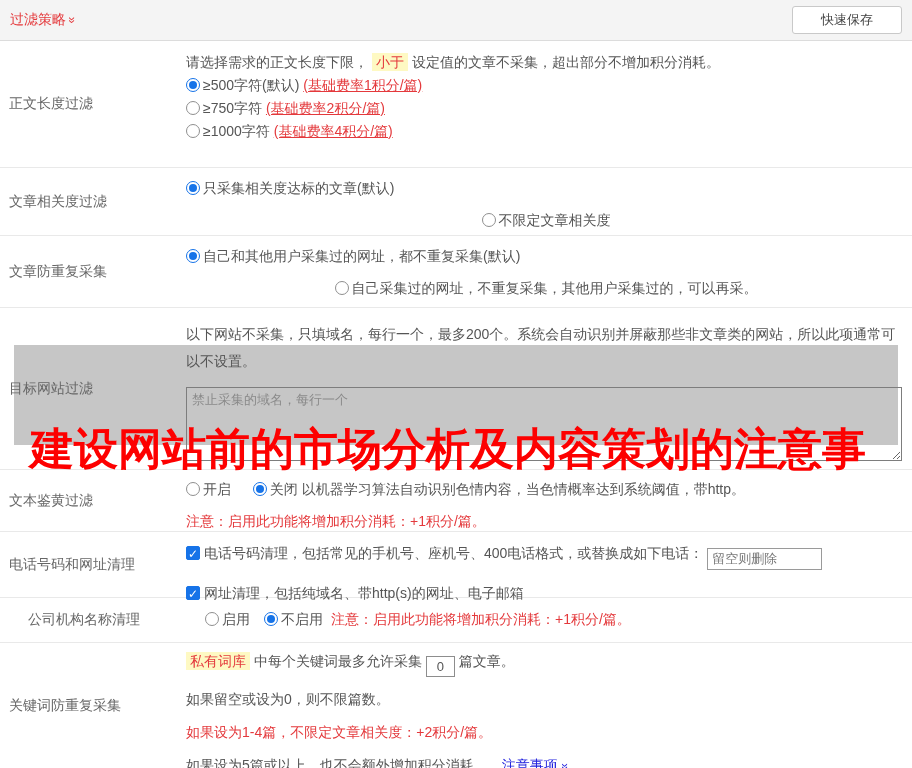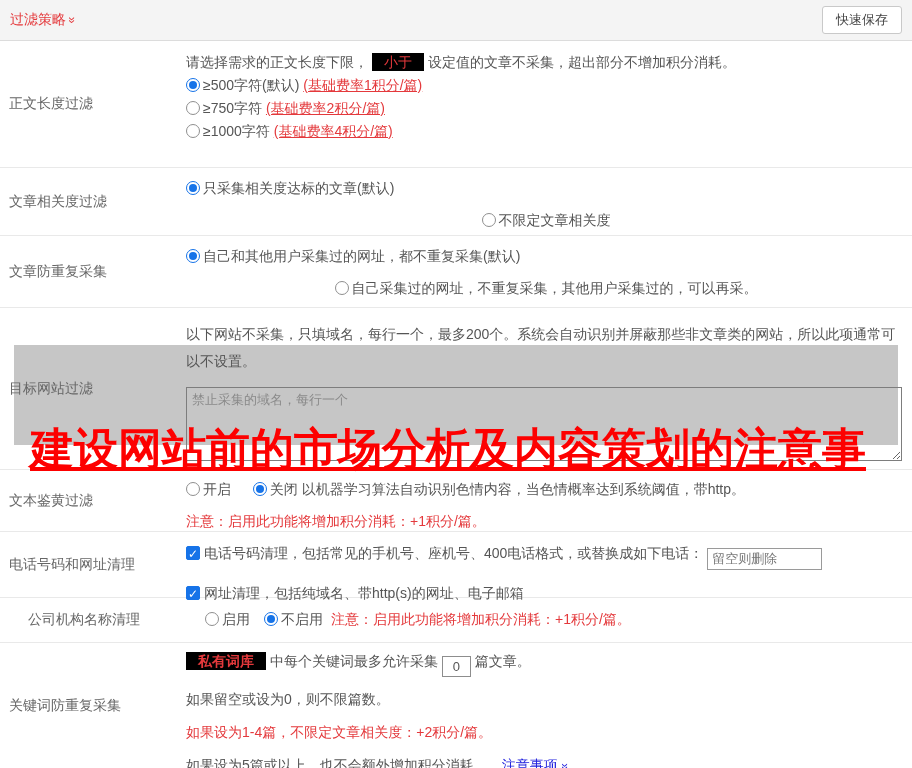--- a/index.html
+++ b/index.html
@@ -5,34 +5,34 @@
   * { margin:0; padding:0; box-sizing:border-box; }
   html,body { width:912px; height:768px; background:#fff; font-family:"Liberation Sans","DejaVu Sans",sans-serif; }
   .page { position:relative; width:912px; height:768px; overflow:hidden; font-size:14px; color:#555; }
 
   
   .topbar { height:41px; background:#f4f4f4; border-bottom:1px solid #dcdcdc; display:flex; align-items:center; justify-content:space-between; padding:0 10px; }
   .topbar-title { color:#e4393c; font-size:14px; cursor:pointer; }
   .chev { display:inline-block; transform:rotate(90deg); font-size:12px; margin-left:3px; }
   .chev.red { color:#e4393c; }
   .chev.blue { color:#2222dd; }
-  .save-btn { background:#fff; border:1px solid #c9c9c9; border-radius:3px; padding:4px 13px; font-size:13px; color:#444; cursor:pointer; font-family:Liberation Serif, serif; }
+  .save-btn { background:#fff; border:1px solid #c9c9c9; border-radius:3px; padding:4px 28px; font-size:13px; color:#444; cursor:pointer; font-family:Liberation Serif, serif; }
 
   
   .row { display:flex; border-bottom:1px solid #e9e9e9; }
   .row-label { width:186px; padding-left:9px; display:flex; align-items:center; color:#666; font-size:14px; flex-shrink:0; }
   .row-content { flex:1; padding-right:6px; color:#555; }
   .r1 { height:127px; } .r2 { height:68px; } .r3 { height:72px; }
   .r4 { height:162px; } .r5 { height:62px; } .r6 { height:66px; }
   .r7 { height:45px;padding-left:19px; } .r8 { height:125px; border-bottom:none; }
 
   .line { line-height:20px; }
   .red { color:#e4393c; }
   .u { text-decoration:underline; }
-  .badge { background:#000000; color:#e4393c; padding:1px 12px; margin:0 4px; }
+  .badge { background:#fef9c3; color:#e4393c; padding:1px 4px; margin:0 4px; }
 
   
   .radio { display:inline-block; width:14px; height:14px; border-radius:50%; border:1px solid #8f8f8f; background:#fff; vertical-align:-2px; margin-right:3px; position:relative; cursor:pointer; }
   .radio.checked { border-color:#1673e8; }
   .radio.checked::after { content:''; position:absolute; left:2px; top:2px; right:2px; bottom:2px; border-radius:50%; background:#1673e8; }
 
   
   .checkbox { display:inline-block; width:14px; height:14px; border-radius:2px; border:1px solid #1673e8; background:#1673e8; vertical-align:-2px; margin-right:4px; position:relative; cursor:pointer; }
   .checkbox::after { content:'✓'; position:absolute; left:1px; top:-3px; color:#fff; font-size:12px; font-weight:bold; }
 
@@ -44,21 +44,21 @@
   .r2 .opt, .r3 .opt { margin-top:0; line-height:20px; }
   .r2 .opt + .opt, .r3 .opt + .opt { margin-top:12px;text-align:center; }
 
   
   .r4 .row-label, .r4 .row-content { position:relative; z-index:2; }
   .r4 .row-content { padding-top:13px; }
   .r4 .desc { line-height:27px; }
   .site-textarea { width:716px; height:74px; margin-top:12px; background:transparent; border:1px solid #7d7d7d; resize:both; font-family:inherit; font-size:13px; color:#555; padding:3px 5px; }
   .site-textarea::placeholder { color:#8a8a8a; opacity:1; }
   .gray-overlay { position:absolute; left:14px; top:345px; width:884px; height:100px; background:#c6c6c6; z-index:1; }
-  .big-red { position:absolute; left:30px; top:420px; z-index:3; font-size:44px; font-weight:bold; color:#fd0000; white-space:nowrap; letter-spacing:0px;text-decoration:underline; }
+  .big-red { position:absolute; left:30px; top:420px; z-index:3; font-size:44px; font-weight:bold; color:#fd0000; white-space:nowrap; letter-spacing:0px; }
 
   
   .r5 .row-content { padding-top:9px; }
   .r5 .note { margin-top:12px; }
   .gap { display:inline-block; width:14px; }
 
   
   .r6 .row-content { padding-top:11px; }
   .r6 .line2 { margin-top:13px; }
   .phone-input { width:115px; height:22px; border:1px solid #9a9a9a; font-size:13px; padding:0 4px; color:#555; font-family:inherit; vertical-align:-5px; }
@@ -170,21 +170,21 @@
       <span><span class="radio checked"></span><span>不启用</span></span>
       <span style="display:inline-block;width:8px;"></span>
       <span class="red">注意：启用此功能将增加积分消耗：+1积分/篇。</span>
     </div>
   </div>
 
   <div class="row r8">
     <div class="row-label">关键词防重复采集</div>
     <div class="row-content">
       <div class="line">
-        <span class="badge" style="margin-left:0;font-weight:bold;">私有词库</span><span>中每个关键词最多允许采集</span>
+        <span class="badge" style="margin-left:0;">私有词库</span><span>中每个关键词最多允许采集</span>
         <input class="count-input" type="text" value="0" style="">
         <span>篇文章。</span>
       </div>
       <div class="line">如果留空或设为0，则不限篇数。</div>
       <div class="line red">如果设为1-4篇，不限定文章相关度：+2积分/篇。</div>
       <div class="line">
         <span>如果设为5篇或以上，也不会额外增加积分消耗。</span>
         <span class="link"><span>注意事项</span><span class="chev blue">»</span></span>
       </div>
     </div>

